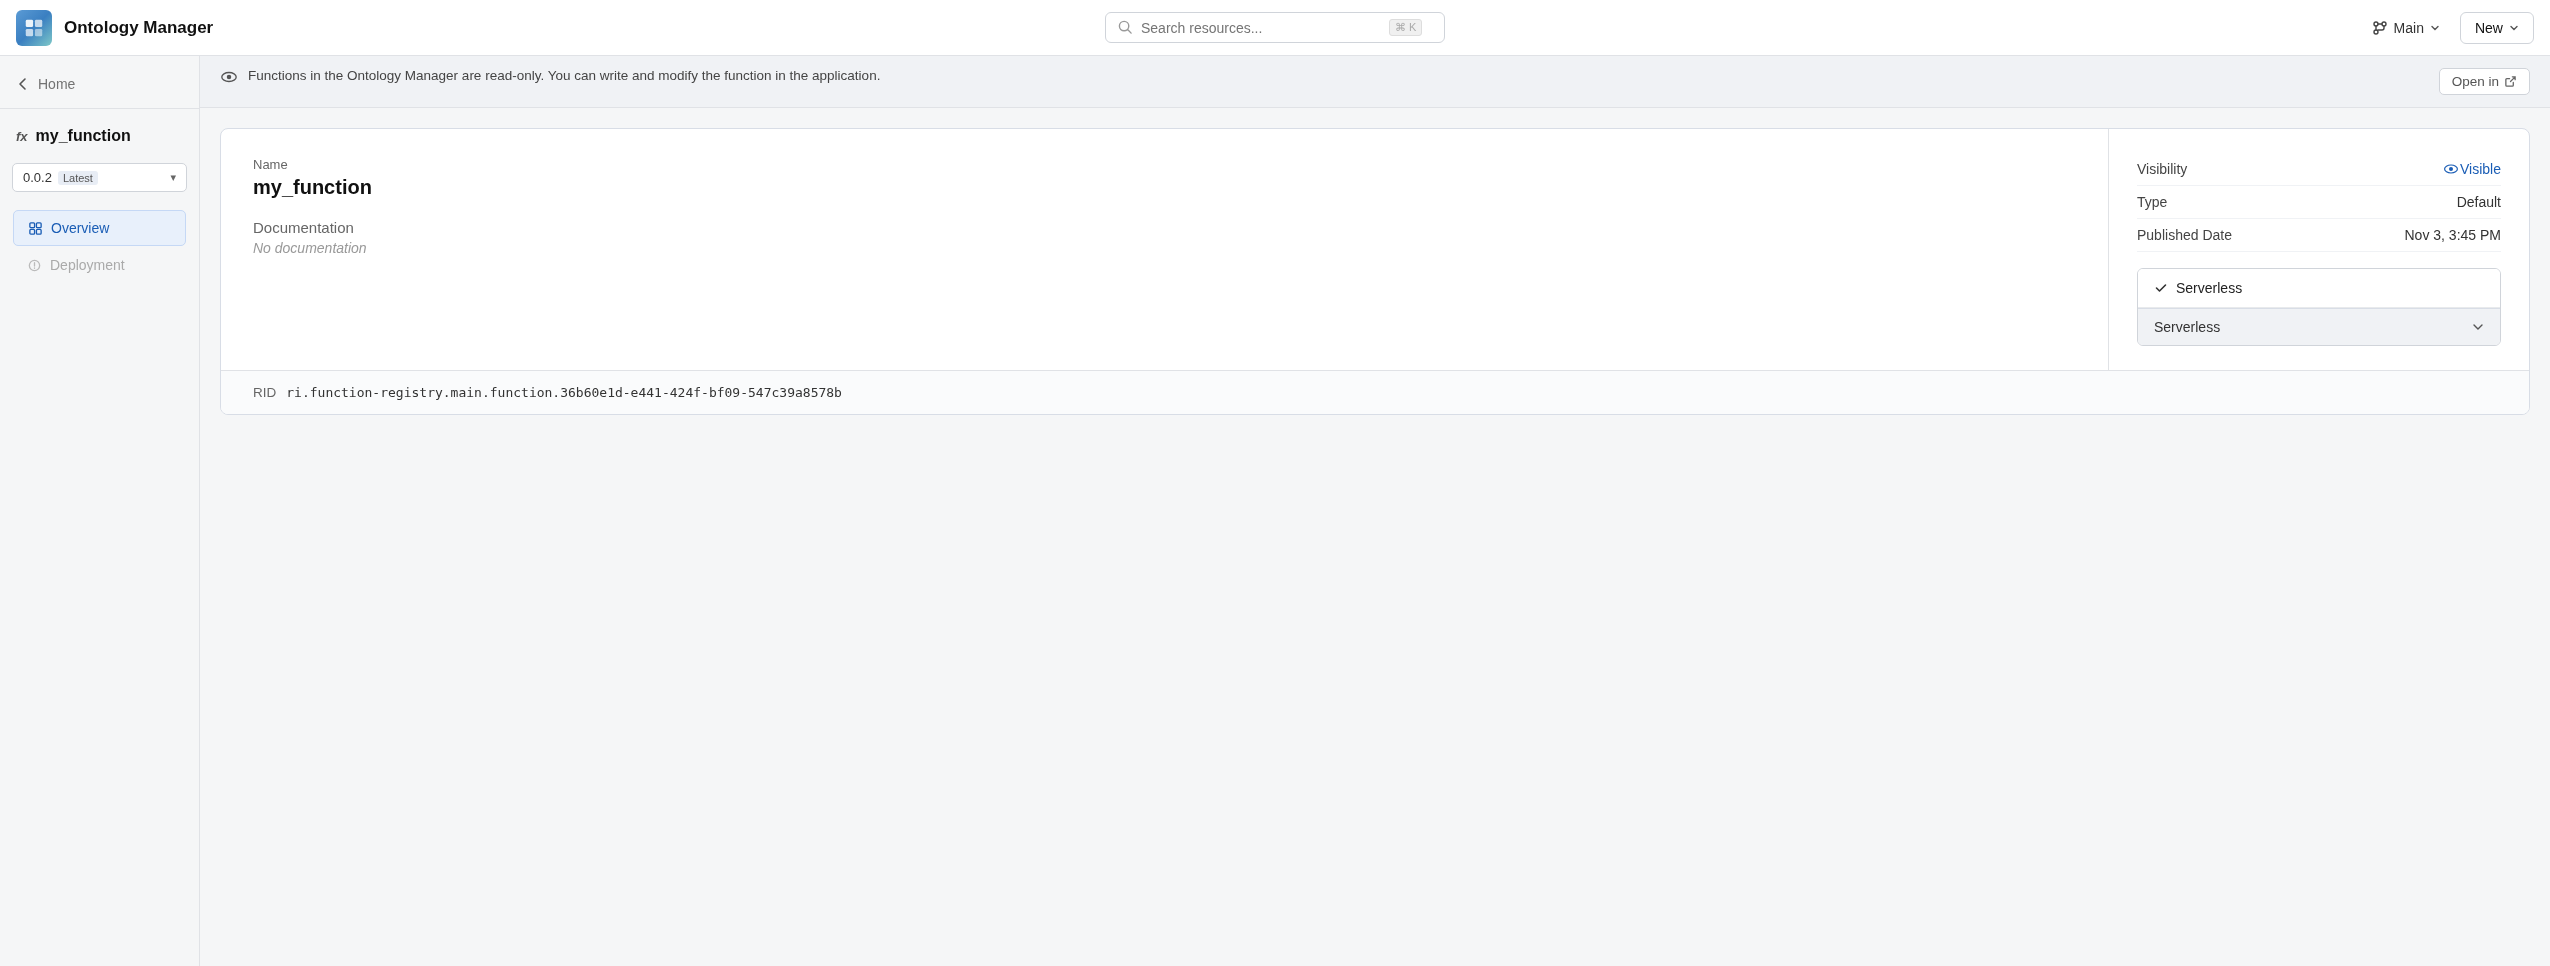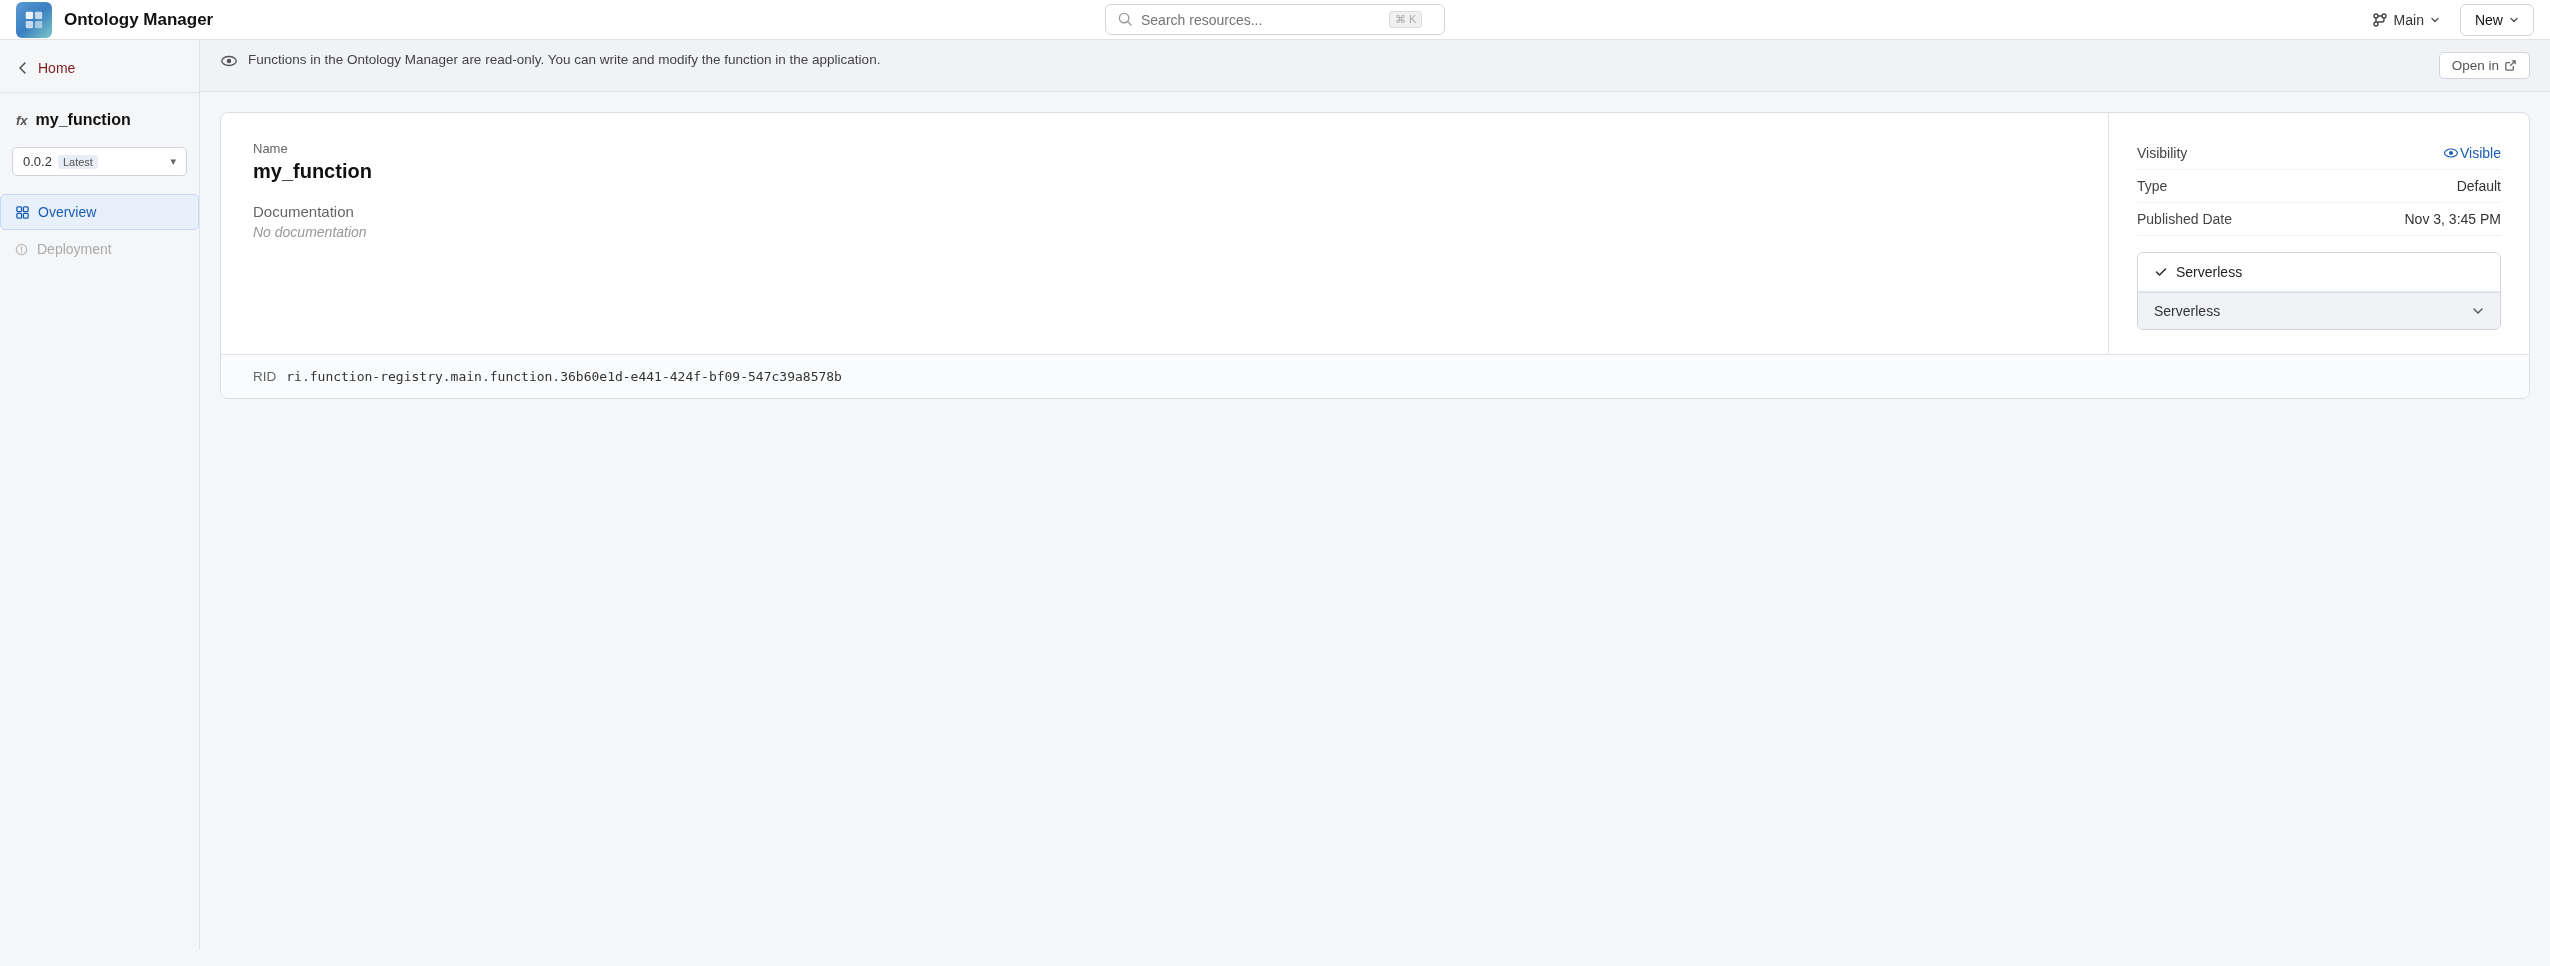--- a/index.html
+++ b/index.html
@@ -1,20 +1,20 @@
 <!DOCTYPE html>
 <html><head>
   <meta charset="utf-8">
   <style>
     * { box-sizing: border-box; margin: 0; padding: 0; }
     body { font-family: -apple-system, BlinkMacSystemFont, 'Segoe UI', sans-serif; font-size: 14px; color: #1a1a1a; background: #f5f6f7; height: 966px; overflow: hidden; }
 
     
     .topnav {
-      display: flex; align-items: center; height: 40px;
+      display: flex; align-items: center; height: 56px;
       background: #fff; border-bottom: 1px solid #e0e2e6;
       padding: 0 16px; gap: 12px; position: relative; z-index: 100;
     }
     .logo-icon {
       width: 36px; height: 36px; background: linear-gradient(135deg, #5b9bd5 0%, #3a7fc1 50%, #7ec8c8 100%);
       border-radius: 6px; display: flex; align-items: center; justify-content: center;
     }
     .logo-icon svg { width: 22px; height: 22px; }
     .app-title { font-size: 17px; font-weight: 600; color: #111; margin-right: auto; }
     .search-bar {
@@ -46,21 +46,21 @@
     .layout { display: flex; height: calc(966px - 56px); }
 
     
     .sidebar {
       width: 200px; min-width: 200px; background: #f5f6f7;
       border-right: 1px solid #e0e2e6; padding: 12px 0;
       display: flex; flex-direction: column;
     }
     .sidebar-home {
       display: flex; align-items: center; gap: 8px;
-      padding: 8px 16px; cursor: pointer; font-size: 14px; color: #7f1d1d;
+      padding: 8px 16px; cursor: pointer; font-size: 14px; color: #737373;
     }
     .sidebar-divider { border: none; border-top: 1px solid #e0e2e6; margin: 8px 0; }
     .sidebar-function-title {
       display: flex; align-items: center; gap: 8px;
       padding: 10px 16px; font-size: 16px; font-weight: 600; color: #111;
     }
     .fx-badge {
       font-size: 13px; font-weight: 700; color: #555;
       font-style: italic;
     }
@@ -74,21 +74,21 @@
     .version-tag {
       font-size: 11px; background: #e8edf5; color: #555;
       border-radius: 3px; padding: 1px 5px;
     }
     .version-chevron { margin-left: auto; color: #666; font-size: 11px; }
 
     .sidebar-nav { margin-top: 8px; }
     .sidebar-nav-item {
       display: flex; align-items: center; gap: 8px;
       padding: 9px 14px; cursor: pointer; font-size: 14px; color: #555;
-      margin: 2px 0; border-radius: 5px;
+      margin: 2px 13px; border-radius: 5px;
     }
     .sidebar-nav-item.active {
       background: #e8f0fb; color: #1a5db5; border: 1px solid #c5d8f5;
     }
     .sidebar-nav-item.disabled { color: #aaa; cursor: default; }
 
     
     .main { flex: 1; display: flex; flex-direction: column; overflow: hidden; }
 
     

